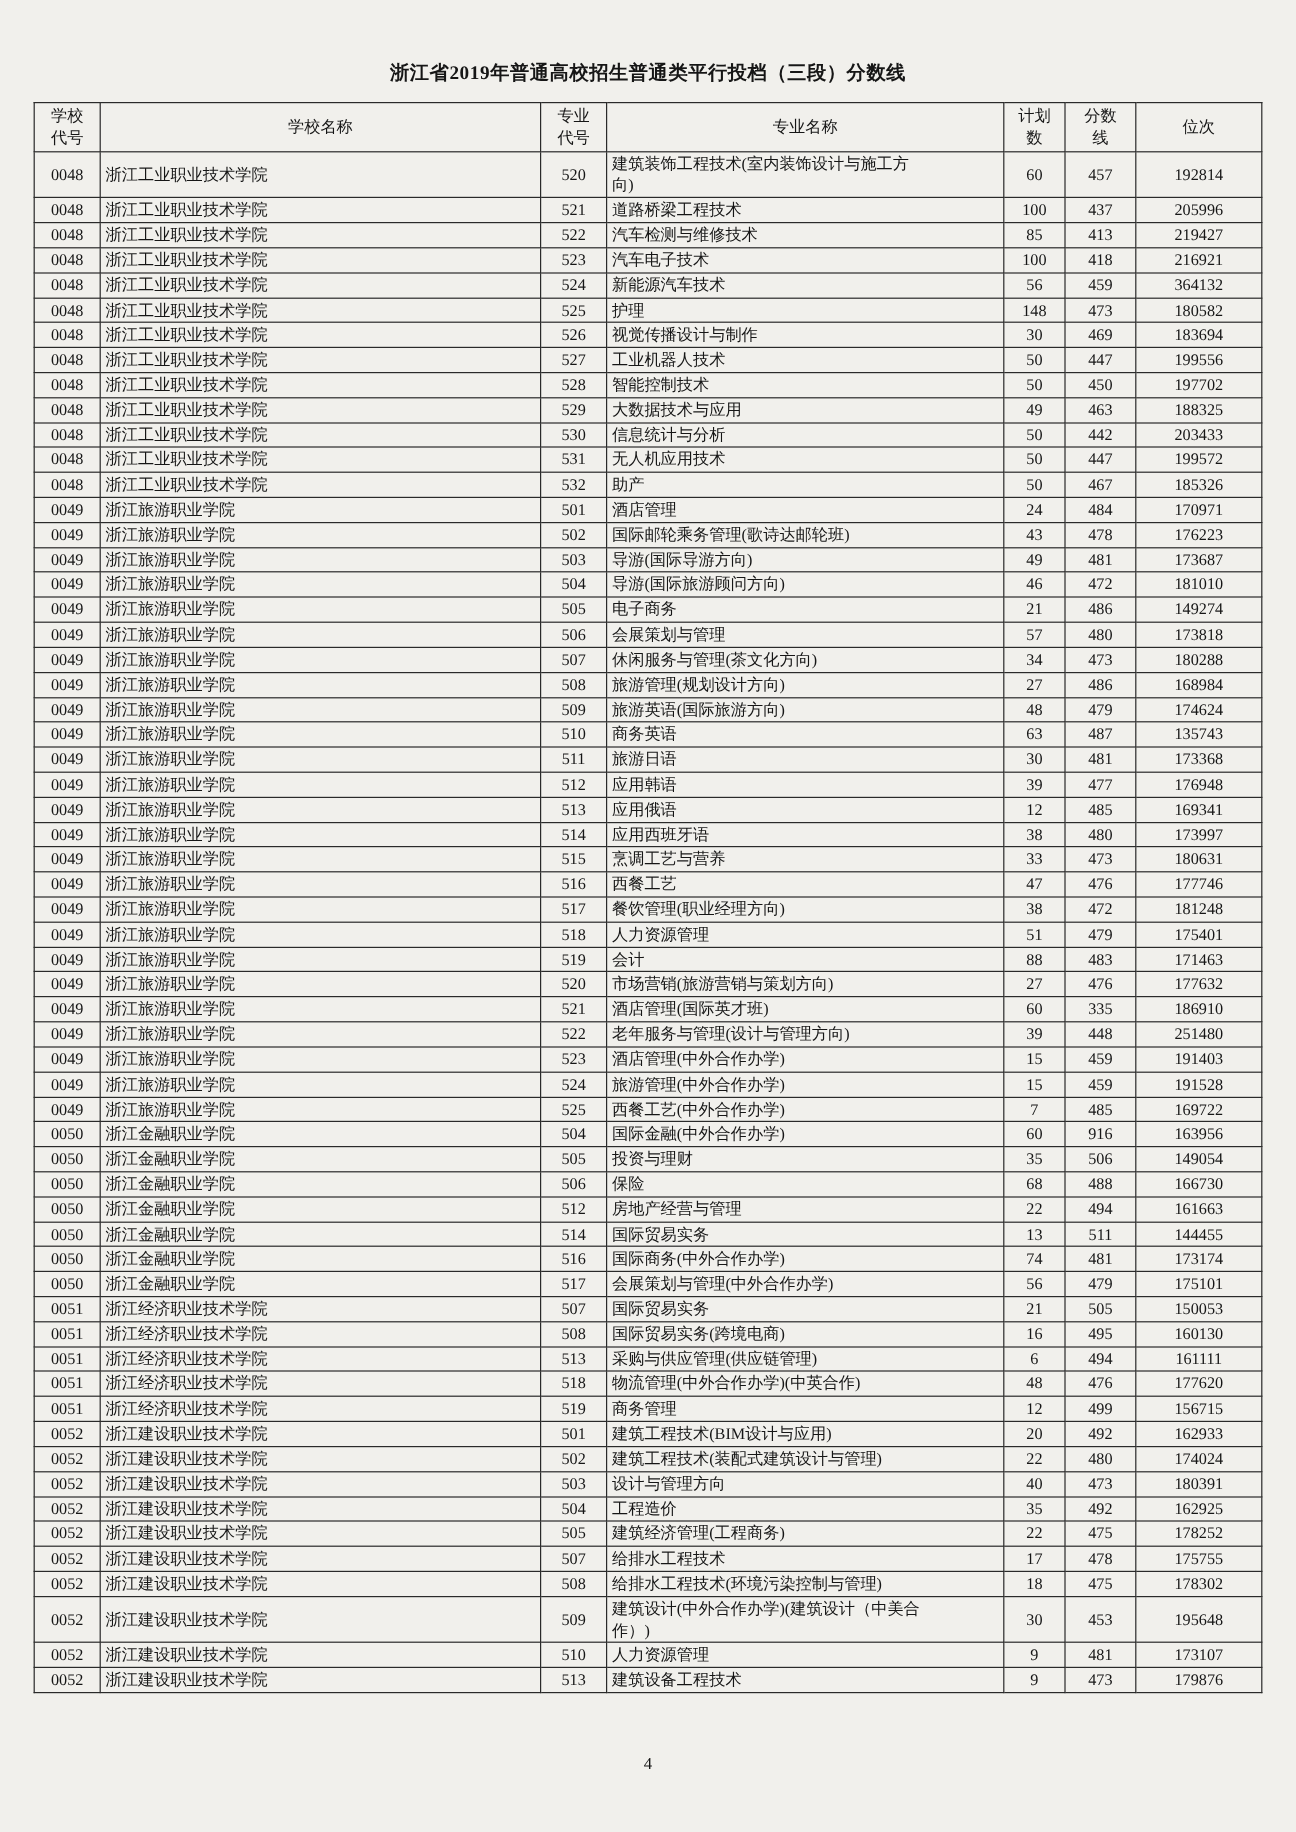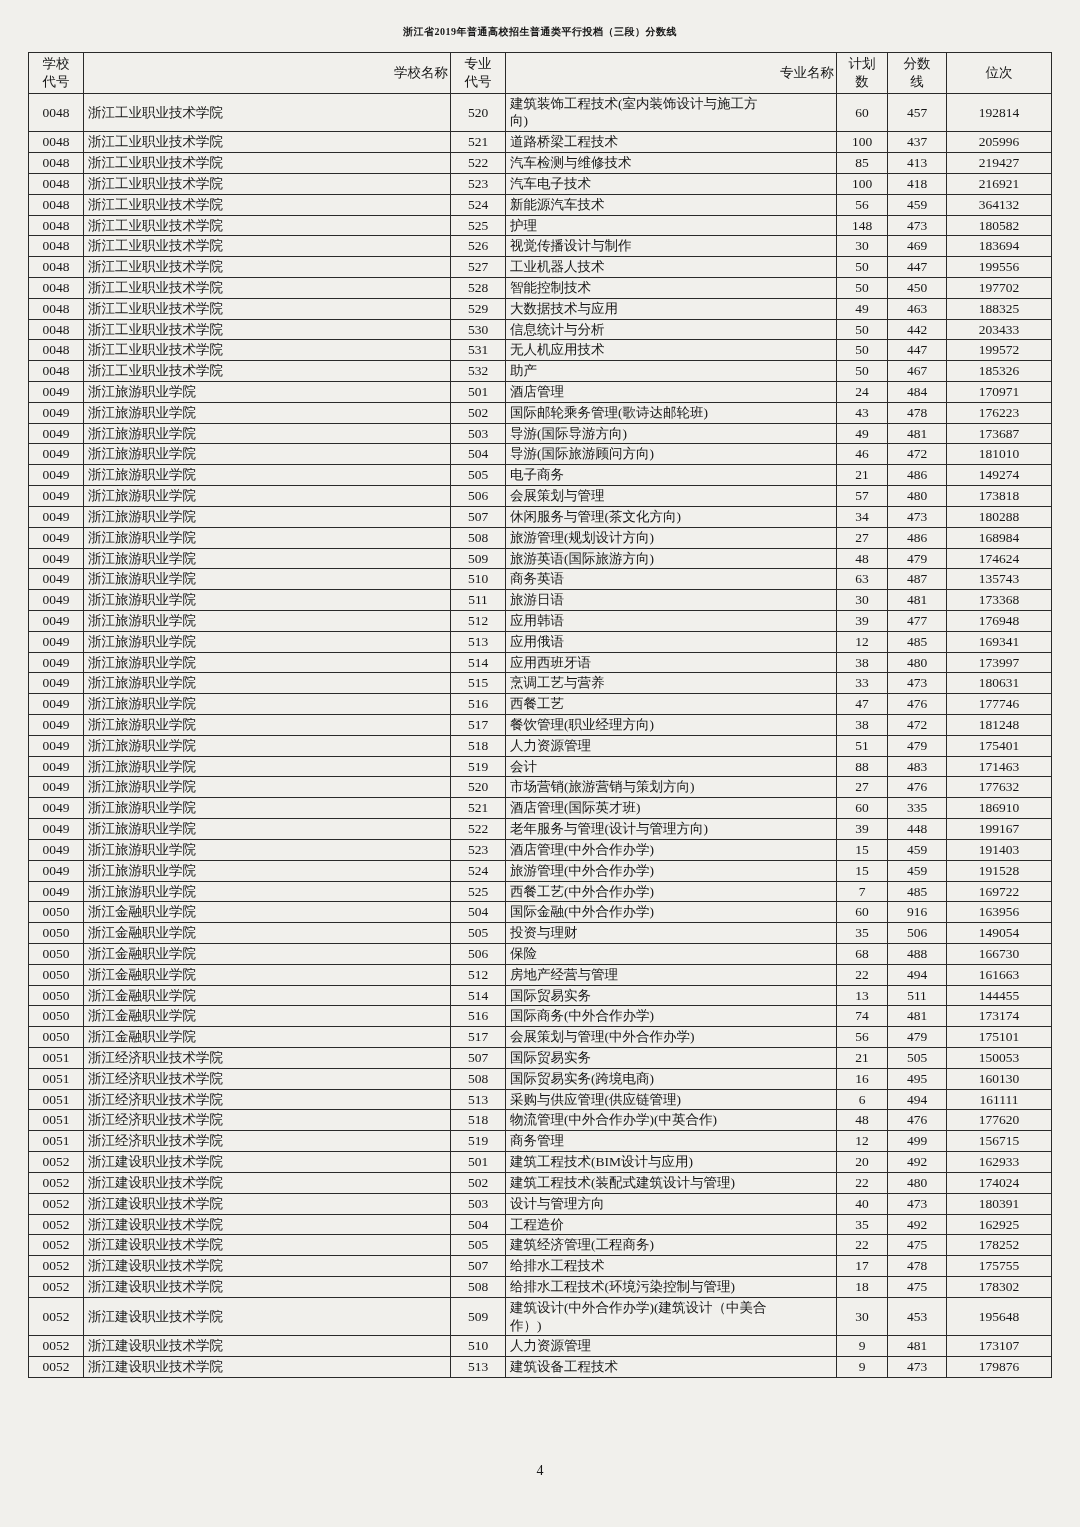--- a/index.html
+++ b/index.html
@@ -6,23 +6,23 @@
   body {
     width: 1080px;
     height: 1527px;
     background: #f1f0ec;
     color: #161616;
     font-family: "Liberation Serif", "DejaVu Serif", serif;
     position: relative;
     overflow: hidden;
   }
   .doc-title {
-    padding-top: 25px;
+    padding-top: 51px;
     text-align: center;
-    font-size: 10px;
+    font-size: 16px;
     font-weight: bold;
     letter-spacing: 0.5px;
   }
   table.score-table {
     border-collapse: collapse;
     table-layout: fixed;
     width: 988px;
     margin: 13px auto 0 auto;
   }
   th, td {
@@ -40,21 +40,21 @@
     text-align: center;
     padding: 2px 2px;
   }
   .col-0 { width: 50px;  text-align: center; }
   .col-1 { width: 362px; text-align: left; }
   .col-2 { width: 50px;  text-align: center; }
   .col-3 { width: 326px; text-align: left; }
   .col-4 { width: 46px;  text-align: center; }
   .col-5 { width: 54px;  text-align: center; }
   .col-6 { width: 100px; text-align: center; }
-  th.col-1, th.col-3 { text-align: right; }
+  th.col-1, th.col-3 { text-align: center; }
   .page-number {
     position: absolute;
     bottom: 48px;
     left: 0;
     width: 100%;
     text-align: center;
     font-size: 14px;
   }
 </style>
 </head>
@@ -387,21 +387,21 @@
           <td class="col-5">335</td>
           <td class="col-6">186910</td>
         </tr>
         <tr>
           <td class="col-0">0049</td>
           <td class="col-1">浙江旅游职业学院</td>
           <td class="col-2">522</td>
           <td class="col-3">老年服务与管理(设计与管理方向)</td>
           <td class="col-4">39</td>
           <td class="col-5">448</td>
-          <td class="col-6">199167</td>
+          <td class="col-6">251480</td>
         </tr>
         <tr>
           <td class="col-0">0049</td>
           <td class="col-1">浙江旅游职业学院</td>
           <td class="col-2">523</td>
           <td class="col-3">酒店管理(中外合作办学)</td>
           <td class="col-4">15</td>
           <td class="col-5">459</td>
           <td class="col-6">191403</td>
         </tr>

